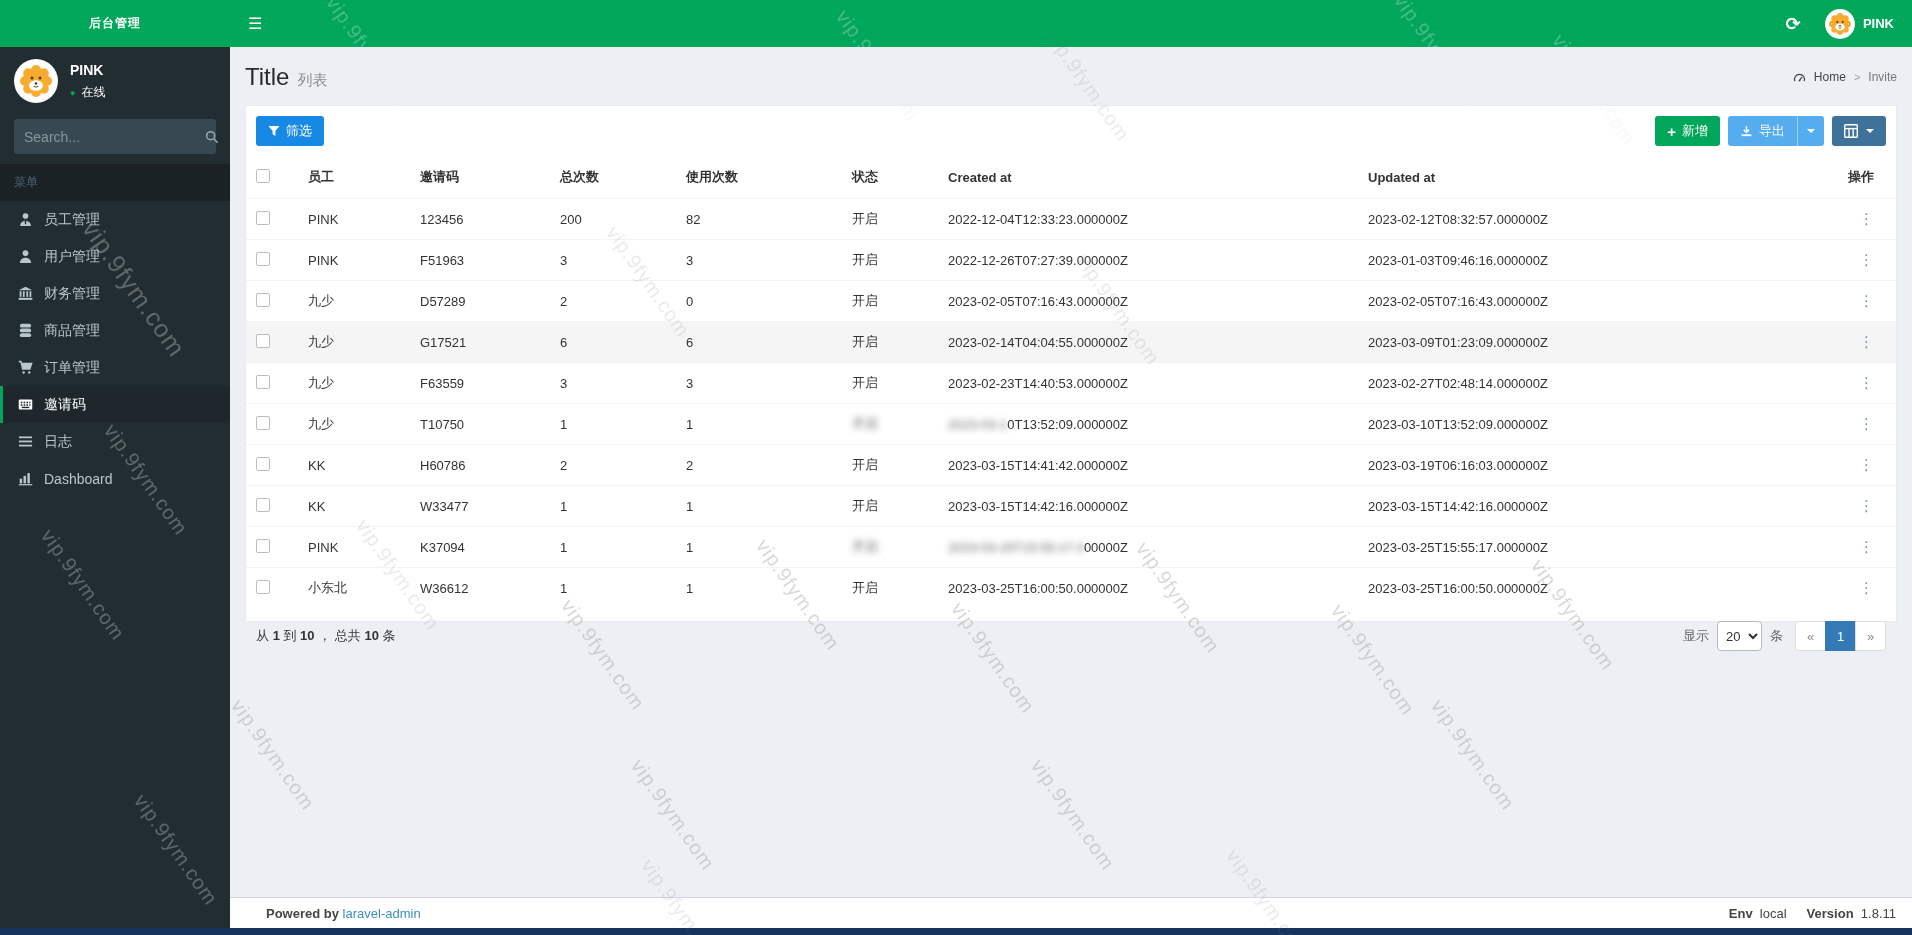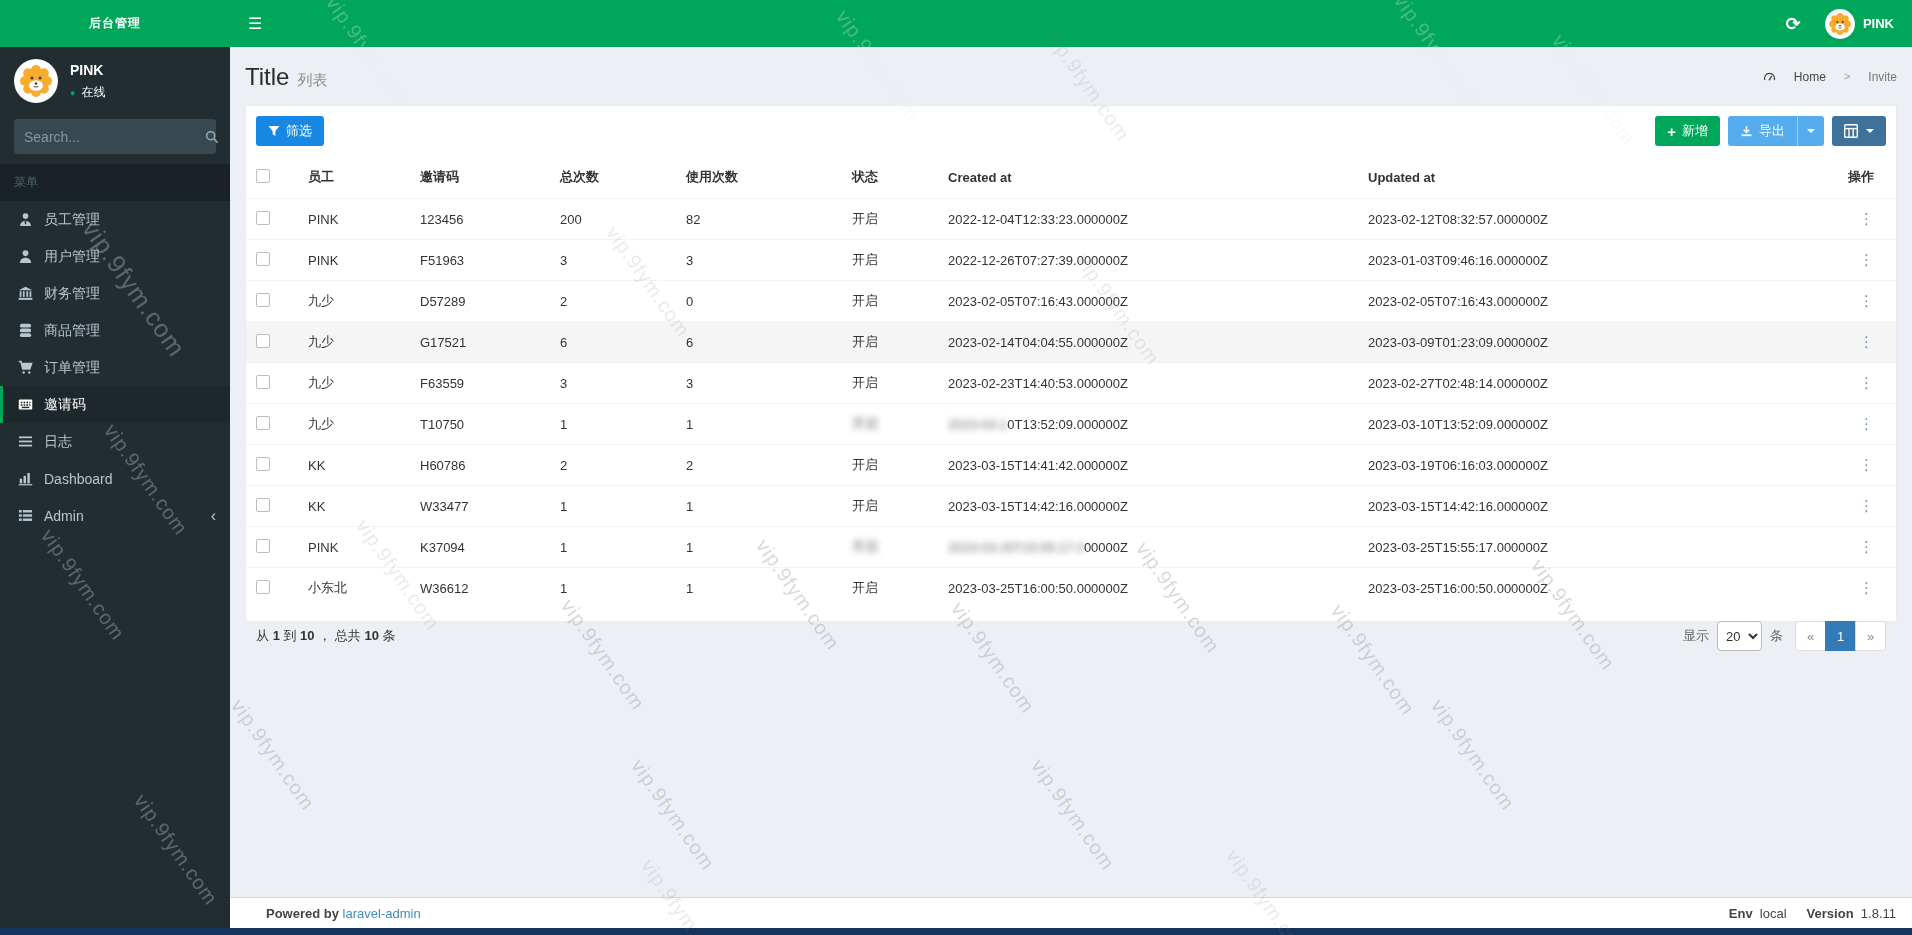--- a/index.html
+++ b/index.html
@@ -38,21 +38,21 @@
   .mi svg { width:15px; height:15px; fill:currentColor; }
   .mi svg .hole { fill:#222d32; }
   .menu li.active .mi svg .hole { fill:#1e282c; }
   .chev { margin-left:auto; font-size:16px; line-height:1; }
 
   
   .main { position:absolute; left:230px; top:47px; right:0; bottom:38px; }
   .content-header { display:flex; justify-content:space-between; align-items:center; padding:16px 15px 14px; }
   .page-title { font-size:24px; font-weight:normal; color:#2b2b2b; }
   .page-subtitle { font-size:15px; color:#8d8d8d; margin-left:8px; }
-  .breadcrumb { display:flex; align-items:flex-start; gap:18px; font-size:12px; color:#444; }
+  .breadcrumb { display:flex; align-items:center; gap:8px; font-size:12px; color:#444; }
   .breadcrumb .bc-link { color:#444; cursor:pointer; }
   .breadcrumb .sep { color:#9a9a9a; font-size:11px; }
   .breadcrumb .bc-active { color:#777; }
   .bc-icon svg { width:13px; height:13px; display:block; }
 
   .panel { margin:0 15px; background:#fff; border:1px solid #ebebeb; height:517px; display:flex; flex-direction:column; }
   .toolbar { display:flex; justify-content:space-between; align-items:flex-start; padding:10px; }
   .btn { height:30px; border:none; border-radius:3px; color:#fff; font-size:13px; display:inline-flex; align-items:center; gap:6px; padding:0 12px; cursor:pointer; }
   .btn svg { display:block; }
   .btn-filter { background:#1788e4; }
@@ -261,34 +261,20 @@
       <span class="mi">
             <svg viewBox="0 0 16 16">
               <rect x="1.8" y="8.2" width="2.6" height="5"></rect>
               <rect x="5.9" y="5.2" width="2.6" height="8"></rect>
               <rect x="10" y="2.2" width="2.6" height="11"></rect>
               <rect x="0.8" y="14" width="14.4" height="1.3"></rect>
             </svg>
           </span>
       <span class="mi-label">Dashboard</span>
     </li>
-        <li>
-      <span class="mi">
-            <svg viewBox="0 0 16 16">
-              <rect x="1" y="2.2" width="3" height="2.6"></rect>
-              <rect x="5.2" y="2.2" width="9.8" height="2.6"></rect>
-              <rect x="1" y="6.7" width="3" height="2.6"></rect>
-              <rect x="5.2" y="6.7" width="9.8" height="2.6"></rect>
-              <rect x="1" y="11.2" width="3" height="2.6"></rect>
-              <rect x="5.2" y="11.2" width="9.8" height="2.6"></rect>
-            </svg>
-          </span>
-      <span class="mi-label">Admin</span>
-    <span class="chev">‹</span>
-        </li>
       </ul>
   </aside>
 
   <main class="main">
     <div class="content-header">
       <div>
         <span class="page-title">Title</span><span class="page-subtitle">列表</span>
       </div>
       <div class="breadcrumb">
         <span class="bc-icon">

